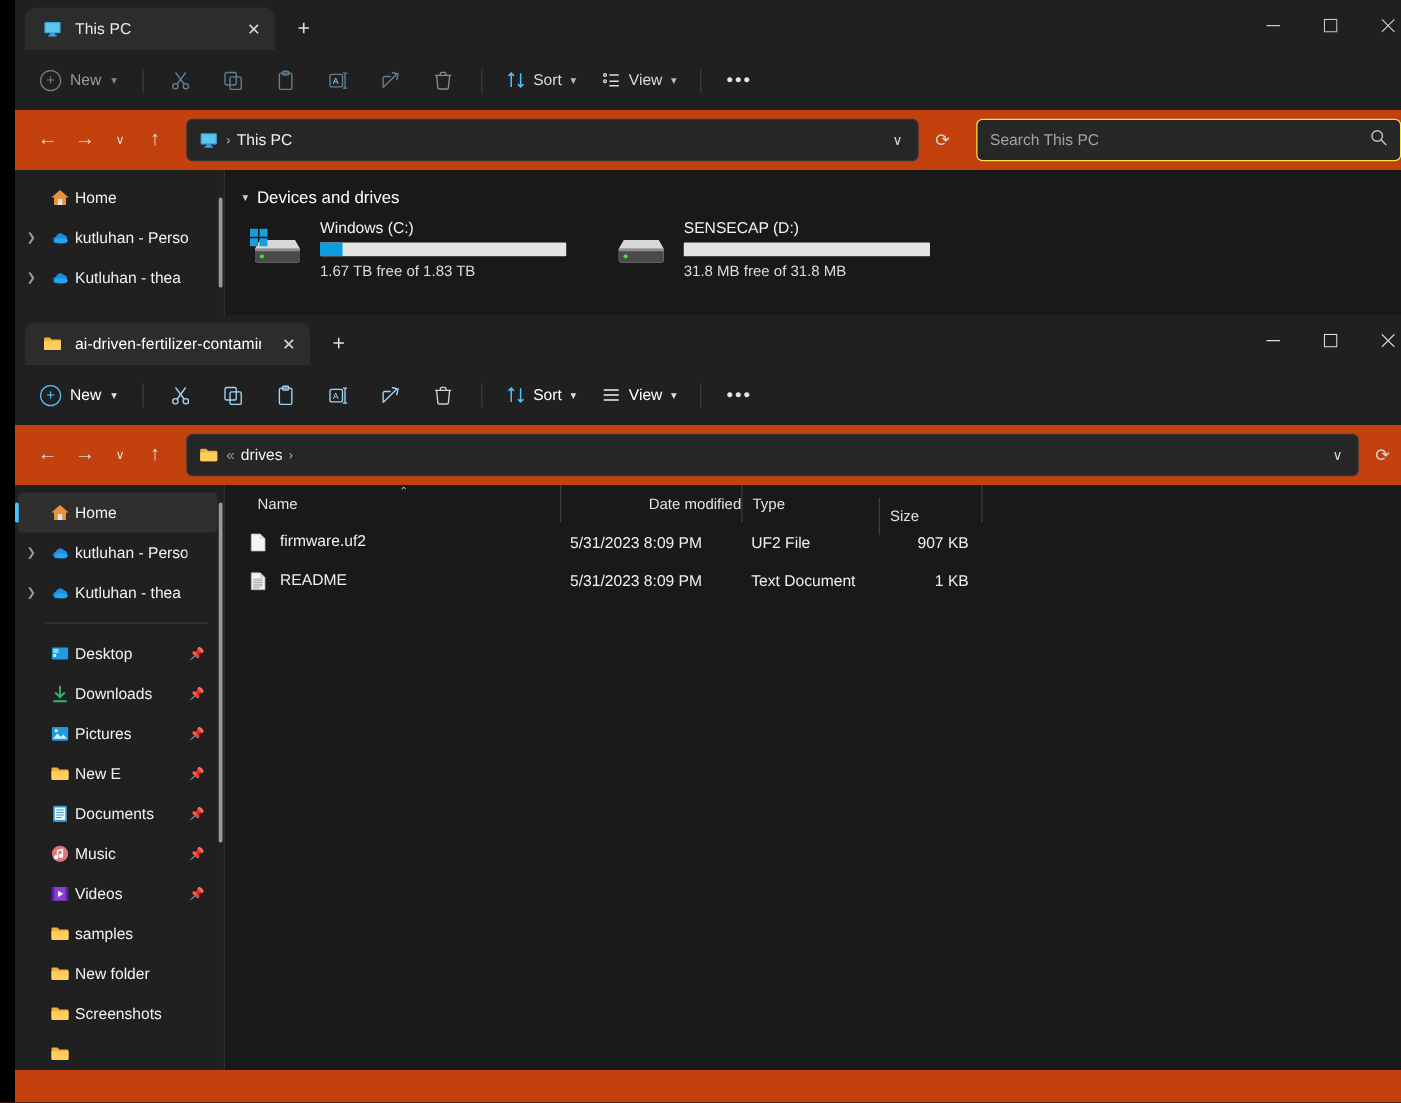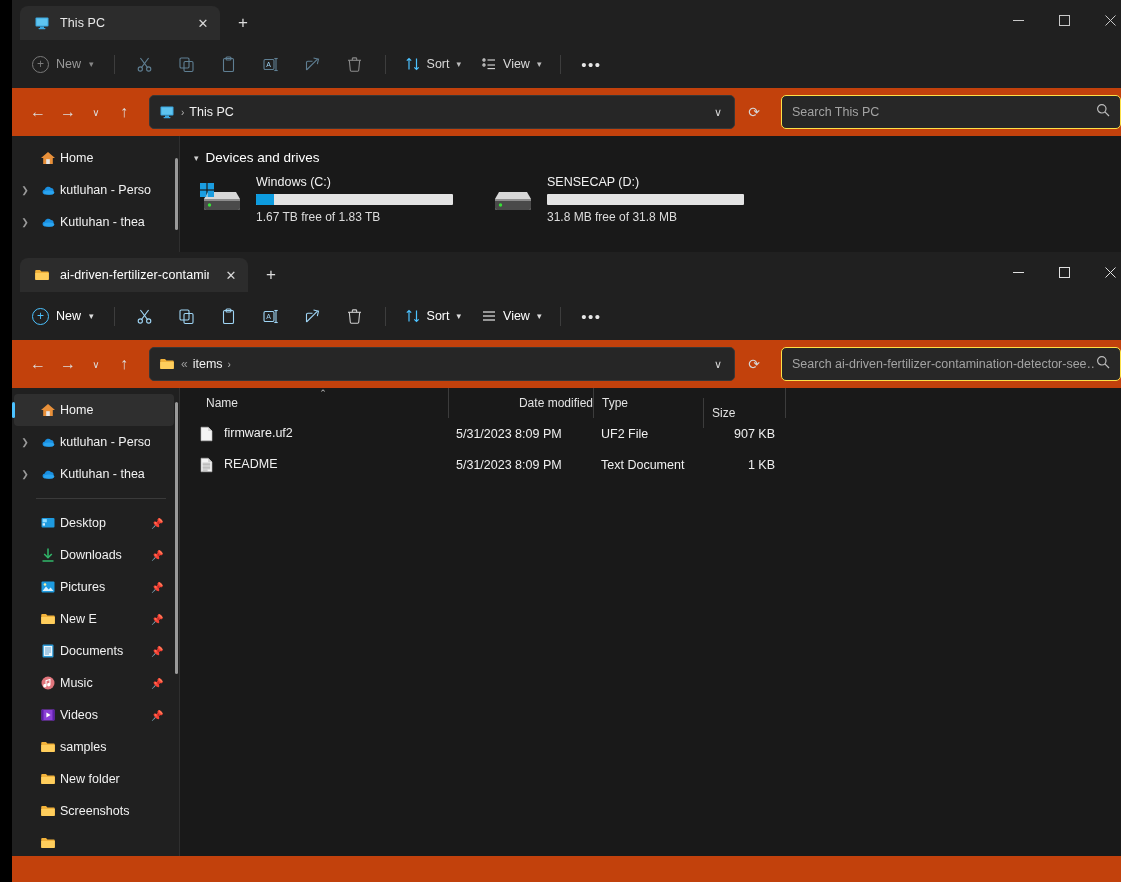--- a/index.html
+++ b/index.html
@@ -541,35 +541,26 @@
       <div class="nav-btn small">∨</div>
       <div class="nav-btn arrow">↑</div>
       <div class="crumbbar">
         <span class="crumb-ic">
           <svg width="16" height="16" viewBox="0 0 16 16">
             <path d="M1.2 4 A1 1 0 0 1 2.2 3 H6 L7.4 4.5 H13.8 A1 1 0 0 1 14.8 5.5 V12 A1 1 0 0 1 13.8 13 H2.2 A1 1 0 0 1 1.2 12 Z" fill="#f2b23a"></path>
             <path d="M1.2 6 H14.8 V12 A1 1 0 0 1 13.8 13 H2.2 A1 1 0 0 1 1.2 12 Z" fill="#ffce5c"></path>
           </svg>
         </span>
         <span class="crumb-dd">«</span>
-        <span class="crumb-txt">items</span>
+        <span class="crumb-txt">drives</span>
         <span class="crumb-sep">›</span>
         <span class="crumb-spacer"></span>
         <span class="crumb-btn">∨</span>
       </div>
       <div class="crumb-btn" style="width:30px;font-size:14px;margin-left:2px">⟳</div>
-      <div class="searchbox">
-        <span class="search-ph">Search ai-driven-fertilizer-contamination-detector-see…</span>
-        <span>
-          <svg width="14" height="14" viewBox="0 0 14 14" fill="none" stroke="#bdbdbd" stroke-width="1.2">
-            <circle cx="5.8" cy="5.8" r="4.2"></circle>
-              <line x1="8.9" y1="8.9" x2="13" y2="13"></line>
-          </svg>
-        </span>
-      </div>
     </div>
 
     <div class="wbody" style="height:468px">
       <div class="nav" id="front-nav">
           <div class="nav-item sel">
             <span class="nav-exp"></span>
             <span class="nav-ic">
               <svg width="16" height="16" viewBox="0 0 16 16">
                 <path d="M8 2 L15 8 H12.8 V14 H3.2 V8 H1 Z" fill="#e8903a"></path>
                 <rect x="6.2" y="9.2" width="3.6" height="4.8" fill="#e6e6e6"></rect>

